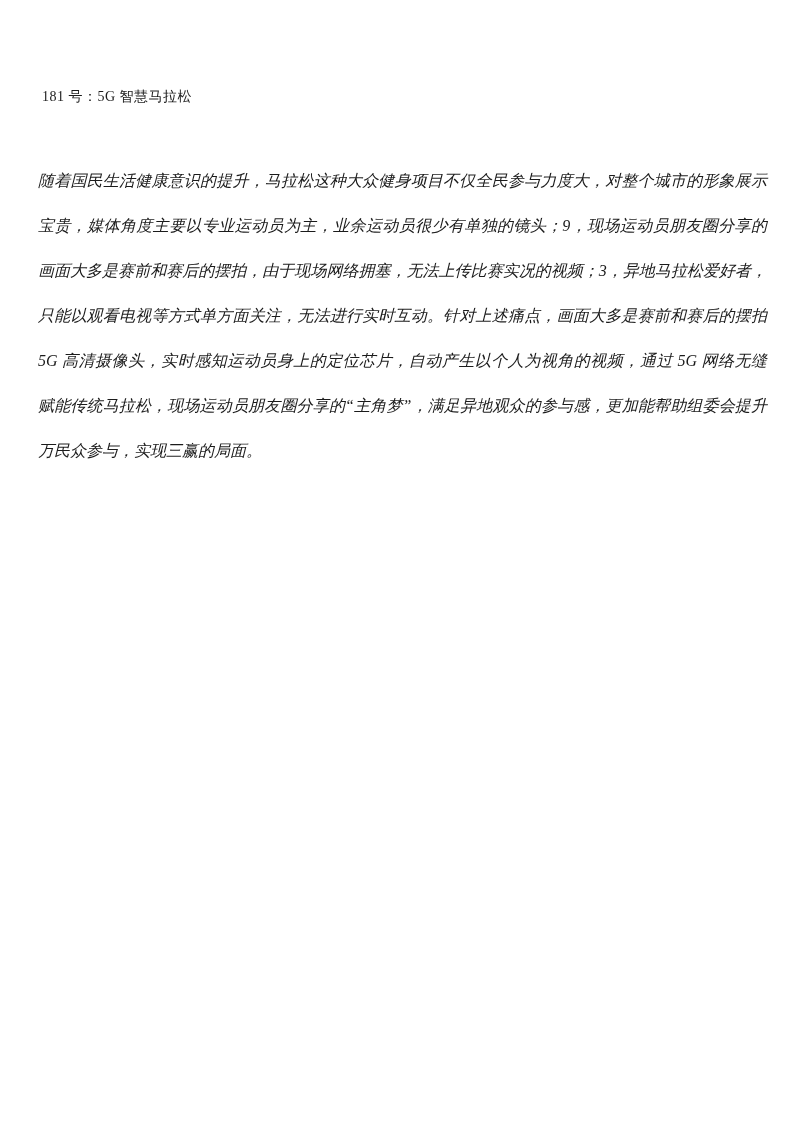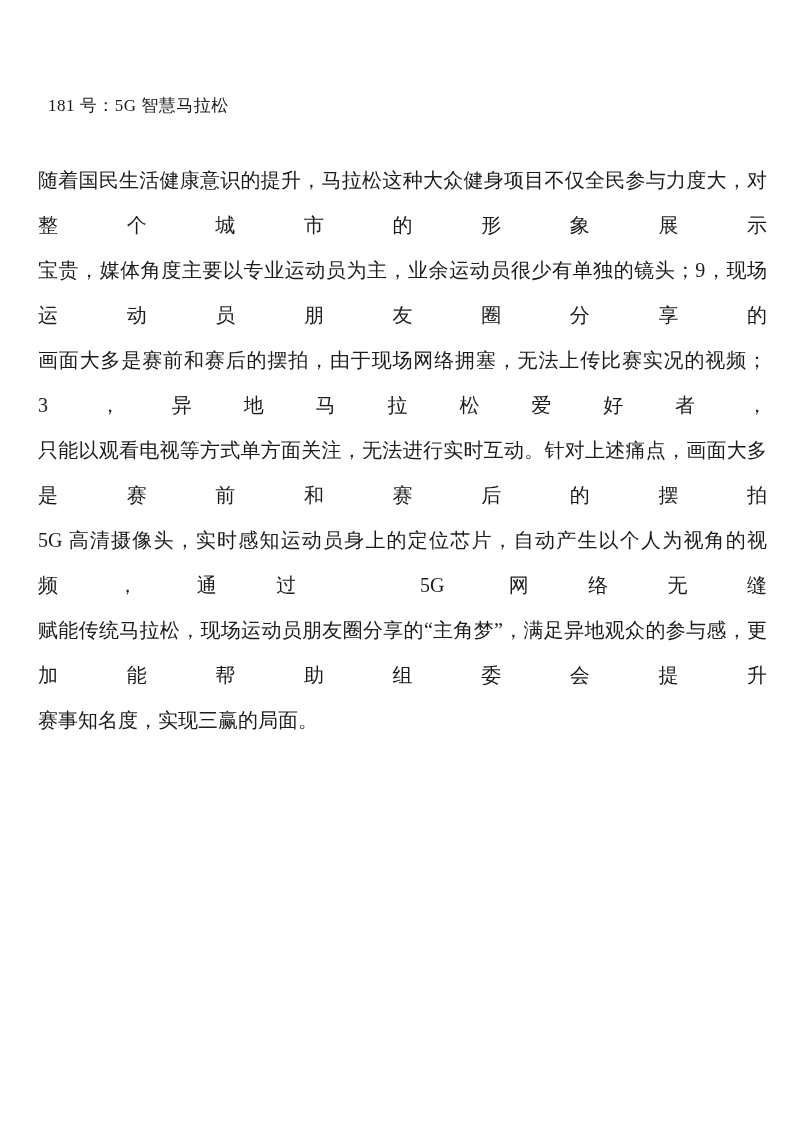--- a/index.html
+++ b/index.html
@@ -13,52 +13,53 @@
     height: 1131px;
     background: #ffffff;
     font-family: "Liberation Serif", "DejaVu Serif", serif;
     color: #1b1b1b;
     overflow: hidden;
   }
   .doc-title {
     position: absolute;
     left: 38px;
     top: 84px;
-    margin: 10px;
-    font-size: 17px;
+    margin: 4px;
+    font-size: 14px;
     font-weight: normal;
     letter-spacing: 0.5px;
     white-space: nowrap;
   }
   .doc-body {
     position: absolute;
     left: 38px;
     top: 158px;
     width: 729px;
   }
   .para-line {
     line-height: 45px;
-    font-size: 20px;
+    font-size: 16px;
     text-align: justify;
     text-align-last: justify;
     text-justify: inter-character;
+    font-style: italic;
   }
   .para-line.last {
     text-align: left;
     text-align-last: left;
   }
 </style>
 </head>
 <body>
 
 <div class="page">
   <h1 class="doc-title">181 号：5G 智慧马拉松</h1>
 
   <div class="doc-body">
     <div class="para-line">随着国民生活健康意识的提升，马拉松这种大众健身项目不仅全民参与力度大，对整个城市的形象展示</div>
     <div class="para-line">宝贵，媒体角度主要以专业运动员为主，业余运动员很少有单独的镜头；9，现场运动员朋友圈分享的</div>
     <div class="para-line">画面大多是赛前和赛后的摆拍，由于现场网络拥塞，无法上传比赛实况的视频；3，异地马拉松爱好者，</div>
     <div class="para-line">只能以观看电视等方式单方面关注，无法进行实时互动。针对上述痛点，画面大多是赛前和赛后的摆拍</div>
     <div class="para-line">5G 高清摄像头，实时感知运动员身上的定位芯片，自动产生以个人为视角的视频，通过 5G 网络无缝</div>
     <div class="para-line">赋能传统马拉松，现场运动员朋友圈分享的“主角梦”，满足异地观众的参与感，更加能帮助组委会提升</div>
-    <div class="para-line last">赛事知名度，实现三赢的局面。</div>
+    <div class="para-line last">万民众参与，实现三赢的局面。</div>
   </div>
 </div>
 
 </body></html>

